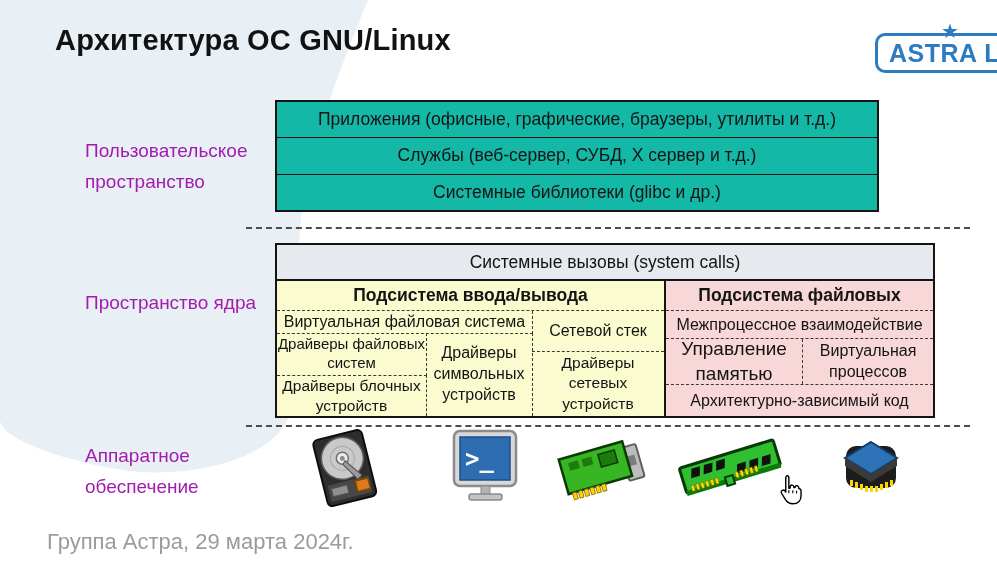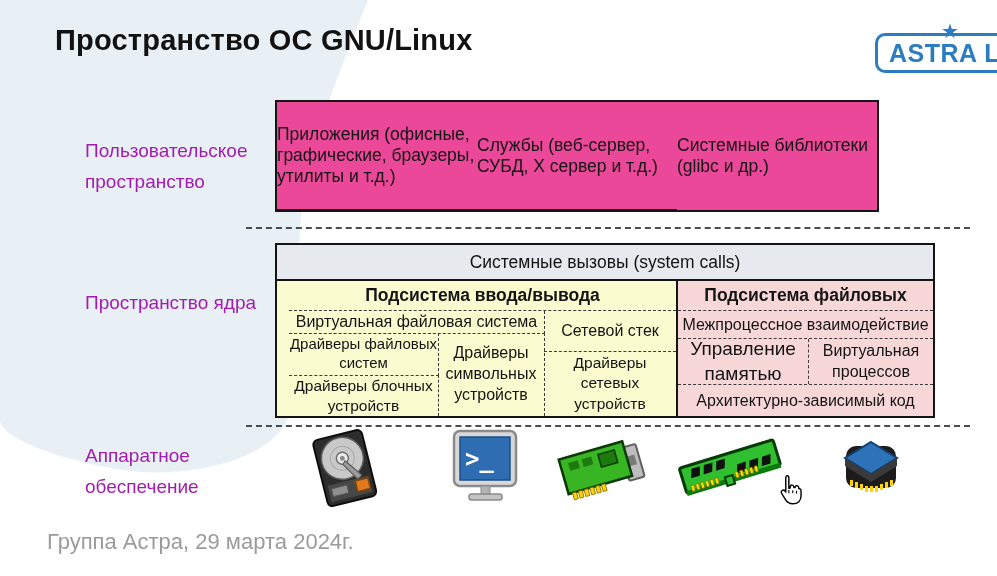--- a/index.html
+++ b/index.html
@@ -18,38 +18,38 @@
         font-size:25px;font-weight:bold;color:#2b7cc0;letter-spacing:.5px;}
   .logo-star{position:absolute;left:63px;top:-17px;font-size:20px;color:#2b7cc0;}
 
   
   .side-label{font-size:19px;line-height:1.62;color:#a21caf;}
   .lbl-user{left:85px;top:136px;width:195px;}
   .lbl-kernel{left:85px;top:288px;width:175px;}
   .lbl-hw{left:85px;top:441px;width:175px;}
 
   
-  .us-box{left:275px;top:100px;width:604px;height:112px;background:#ec4899;
-          border:2.5px solid #141414;display:flex;}
+  .us-box{left:275px;top:100px;width:604px;height:112px;background:#14b8a6;
+          border:2.5px solid #141414;display:flex;flex-direction:column;}
   .us-row{flex:1;font-size:17.5px;border-bottom:1.5px solid #141414;
           display:flex;align-items:center;justify-content:center;}
   .us-row:last-child{border-bottom:none;}
 
   
   .dash{border-top:2px dashed #4c4c4c;height:0;}
   .dash1{left:246px;top:227px;width:724px;}
   .dash2{left:246px;top:425px;width:724px;}
 
   
   .k-box{left:275px;top:243px;width:660px;height:175px;border:2.5px solid #141414;
          display:flex;flex-direction:column;background:#ec4899;}
   .syscalls{height:34px;background:#e6e9ee;border-bottom:2px solid #141414;
             font-size:17.5px;flex:none;}
   .k-body{flex:1;display:flex;min-height:0;}
-  .io{width:387px;background:#fbfbd0;border-right:2px solid #141414;display:flex;flex-direction:column;padding-left:12px;}
+  .io{width:387px;background:#fbfbd0;border-right:2px solid #141414;display:flex;flex-direction:column;}
   .sub-header{height:29px;font-weight:bold;font-size:17.5px;border-bottom:1.5px dashed #3a3a3a;flex:none;}
   .io-grid{position:relative;flex:1;}
   .cell{position:absolute;display:flex;align-items:center;justify-content:center;text-align:center;}
   .c-vfs{left:0;top:0;width:255px;height:22px;border-right:1.5px dashed #3a3a3a;
          border-bottom:1.5px dashed #3a3a3a;font-size:16px;}
   .c-net{left:255px;top:0;right:0;height:40px;border-bottom:1.5px dashed #3a3a3a;font-size:16px;}
   .c-fs{left:0;top:22px;width:149px;height:42px;border-right:1.5px dashed #3a3a3a;
         border-bottom:1.5px dashed #3a3a3a;font-size:15px;line-height:1.25;}
   .c-blk{left:0;top:64px;width:149px;bottom:0;border-right:1.5px dashed #3a3a3a;
          font-size:15.5px;line-height:1.25;}
@@ -73,21 +73,21 @@
 </head>
 <body>
 
 <div class="slide">
 
   <svg class="blob-svg" width="520" height="500">
     <path d="M0,0 L368,0 C340,70 306,150 300,230 C294,320 306,368 290,414
              C274,462 182,481 116,469 C54,458 0,437 0,420 Z" fill="#e8f0f5"></path>
   </svg>
 
-  <div class="abs title">Пространство ОС GNU/Linux</div>
+  <div class="abs title">Архитектура ОС GNU/Linux</div>
   <div class="abs logo">
     <span class="logo-star">★</span>
     <span>ASTRA LIN</span>
   </div>
 
   <div class="abs side-label lbl-user">Пользовательское пространство</div>
   <div class="abs side-label lbl-kernel">Пространство ядра</div>
   <div class="abs side-label lbl-hw">Аппаратное обеспечение</div>
 
   <div class="abs us-box">

